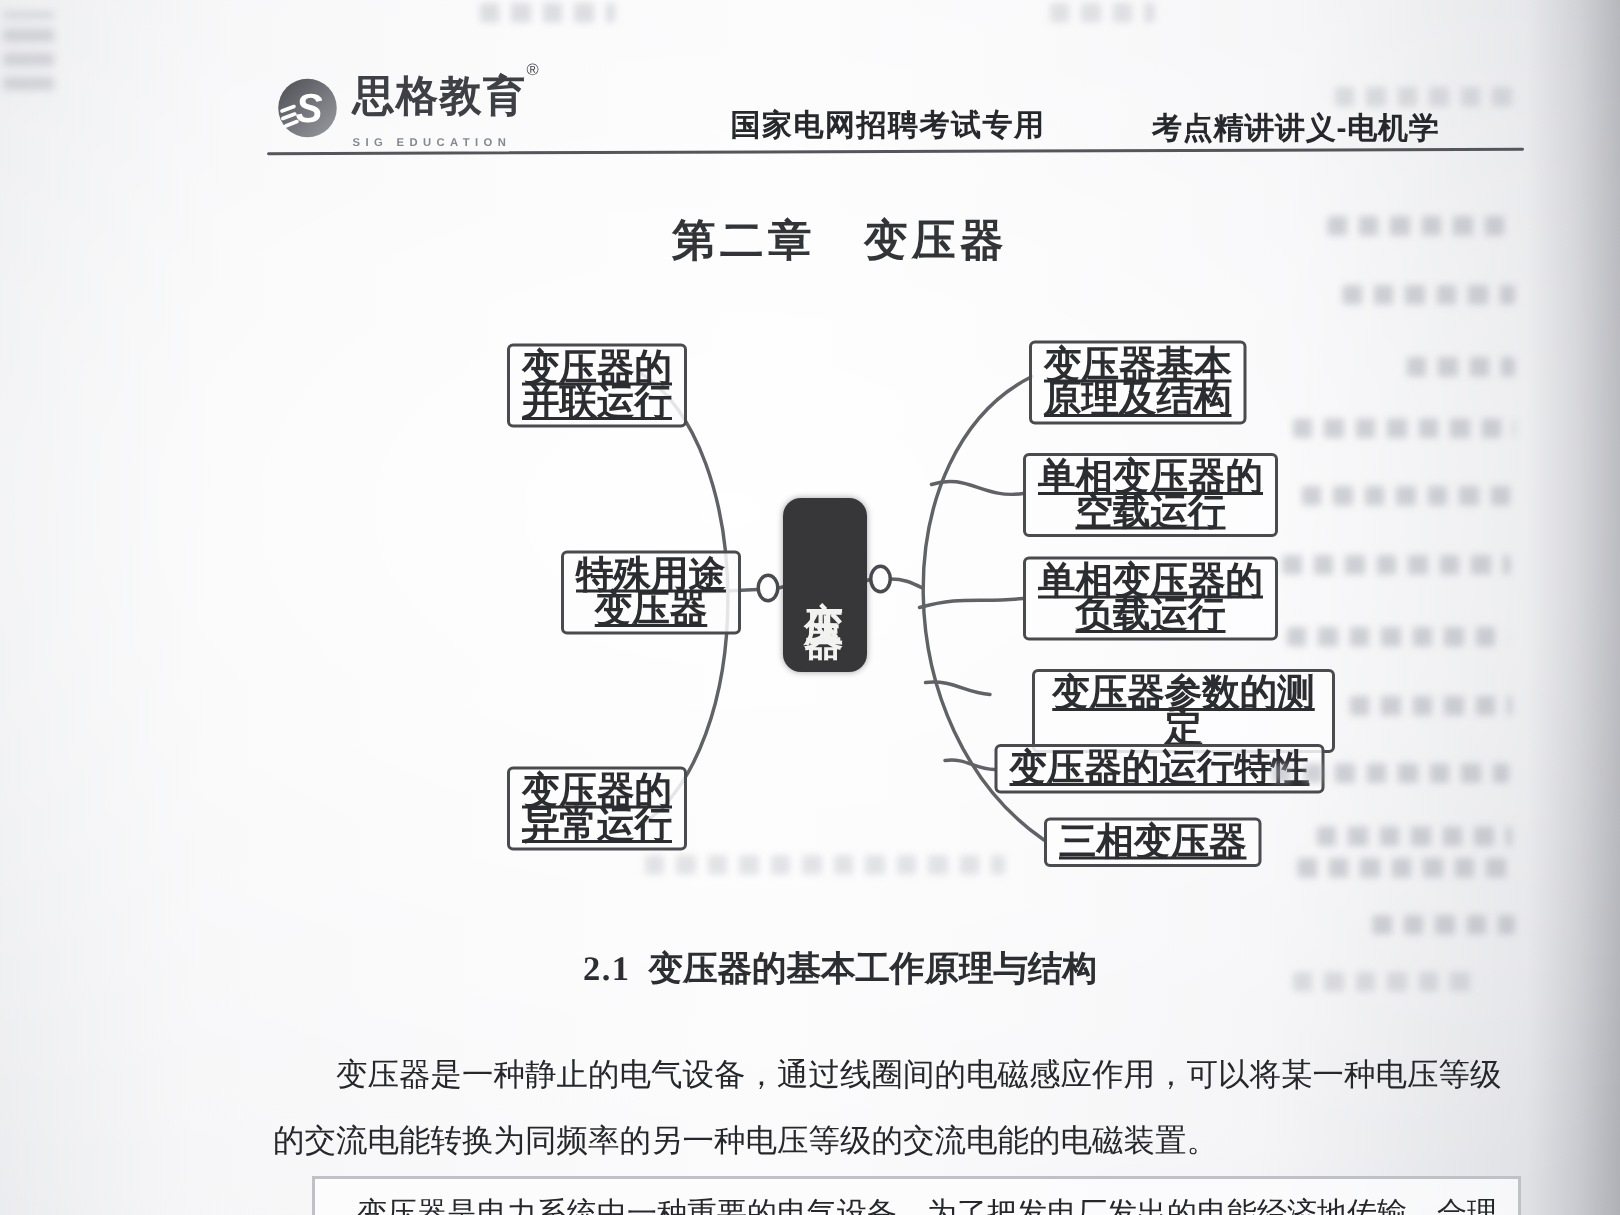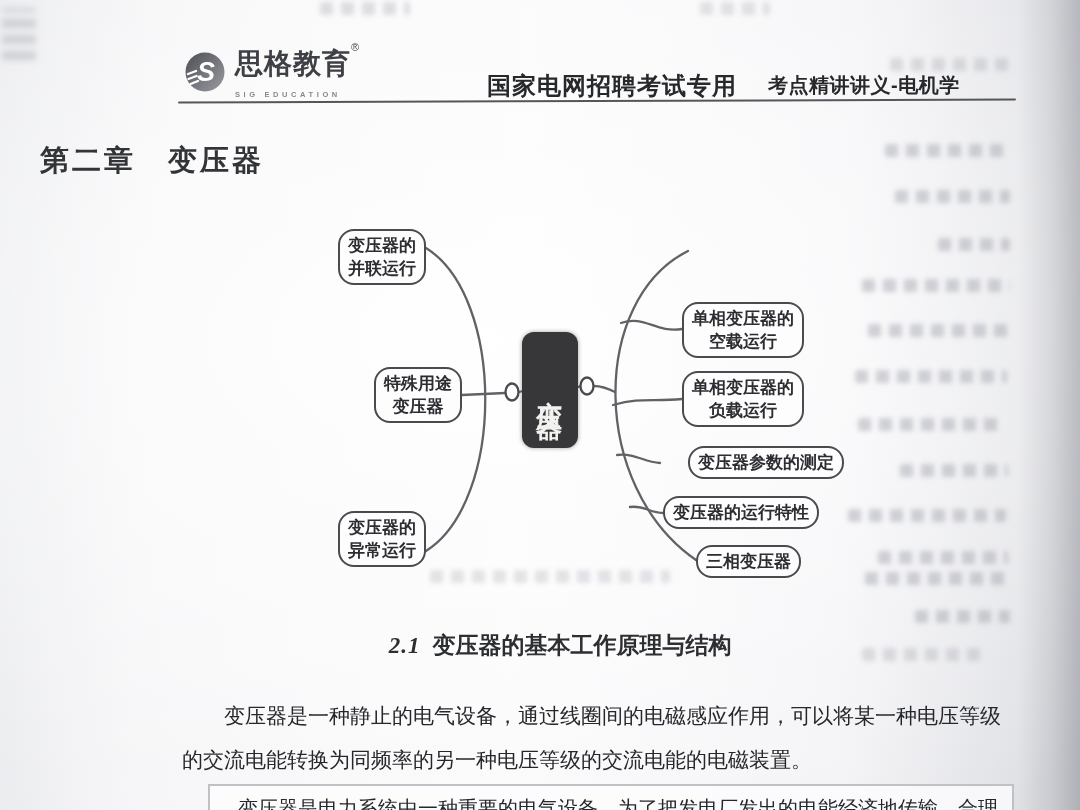--- a/index.html
+++ b/index.html
@@ -12,49 +12,49 @@
     background:
       radial-gradient(120% 95% at 45% 42%, rgba(255,255,255,.92), rgba(255,255,255,0) 72%),
       linear-gradient(92deg,#e9eaed 0%,#f5f5f7 14%,#fafafb 48%,#f3f3f6 78%,#dfe0e4 95%,#d3d4d9 100%);
   }
   
   .logo{position:absolute;left:183px;top:50px;display:flex;align-items:flex-start;gap:8px;}
   .logo-text{display:flex;flex-direction:column;line-height:1;}
   .brand{font-size:28px;font-weight:900;color:#3e4045;letter-spacing:1px;font-family:"Liberation Sans","DejaVu Sans",sans-serif;}
   .reg{font-size:11px;vertical-align:top;position:relative;top:-8px;color:#4a4c50;font-weight:400;}
   .brand-sub{font-size:7.5px;letter-spacing:3.6px;color:#85888e;margin-top:13px;font-weight:700;}
-  .hdr-center{position:absolute;left:487px;top:70px;font-size:24px;font-weight:700;color:#27282c;letter-spacing:1px;}
+  .hdr-center{position:absolute;left:487px;top:70px;font-size:20px;font-weight:700;color:#27282c;letter-spacing:1px;}
   .hdr-right{position:absolute;left:768px;top:72px;font-size:20px;font-weight:700;color:#27282c;letter-spacing:.5px;}
   .hdr-rule{position:absolute;left:178px;top:100px;width:838px;height:2.4px;background:#55565b;transform:rotate(-.2deg);border-radius:2px;}
   
-  .chapter{position:absolute;left:40px;top:141px;width:1040px;text-align:left;
+  .chapter{position:absolute;left:40px;top:141px;width:1040px;text-align:center;
     font-family:"Liberation Serif","DejaVu Serif",serif;font-weight:700;font-size:29px;
     color:#333438;letter-spacing:3px;}
   
   .mindmap{position:absolute;left:330px;top:215px;width:560px;height:380px;}
   .mm-svg{position:absolute;left:0;top:0;}
   .mm-box{
     position:absolute;box-sizing:border-box;
     background:rgba(253,253,254,.85);
-    border:2.3px solid #4a4b4f;border-radius:16px;
-    font-weight:700;font-size:17px;line-height:23px;color:#2c2d31;
+    border:2.3px solid #4a4b4f;border-radius:4px;
+    font-weight:700;font-size:25px;line-height:23px;color:#2c2d31;
     text-align:center;white-space:pre-line;
-    padding:3px 8px;display:flex;align-items:center;justify-content:center;
+    padding:3px 8px;display:flex;align-items:center;justify-content:center;text-decoration:underline;
   }
   .mm-center{
     position:absolute;left:192px;top:117px;width:56px;height:116px;
     background:#37373a;border-radius:12px;box-shadow:0 0 4px rgba(45,45,48,.45);
     display:flex;align-items:center;justify-content:center;
     writing-mode:vertical-rl;text-orientation:upright;
     font-weight:700;font-size:26px;letter-spacing:7px;color:#f2f2f0;
   }
   
   .section-heading{position:absolute;left:40px;top:630px;width:1040px;text-align:center;
     font-family:"Liberation Serif","DejaVu Serif",serif;font-weight:700;font-size:23px;color:#2d2e32;}
-  .section-heading .num{margin-right:12px;letter-spacing:1px;font-style:italic;}
+  .section-heading .num{margin-right:12px;letter-spacing:1px;}
   .body-par{position:absolute;left:182px;top:694px;width:830px;
     font-family:"Liberation Serif","DejaVu Serif",serif;font-size:21px;line-height:44px;
     color:#26272b;text-indent:2em;word-break:break-all;}
   .note-box{position:absolute;left:208px;top:784px;width:802px;height:26px;
     border:2px solid #c0c1c7;border-bottom:none;background:rgba(253,253,254,.8);}
   .note-text{margin:9px 0 0 28px;font-family:"Liberation Serif","DejaVu Serif",serif;
     font-size:20px;color:#26272b;white-space:nowrap;overflow:hidden;}
   
   .bleed{position:absolute;height:13px;filter:blur(2.6px);opacity:.5;border-radius:2px;
     background:repeating-linear-gradient(90deg,#a6a8b1 0 13px,transparent 13px 21px);}
@@ -124,20 +124,22 @@
 
     <div class="mm-center">变压器</div>
 
     <div class="mm-box" style="left:8px;top:14px;">变压器的
 并联运行</div>
     <div class="mm-box" style="left:44px;top:152px;">特殊用途
 变压器</div>
     <div class="mm-box" style="left:8px;top:296px;">变压器的
 异常运行</div>
 
+    <div class="mm-box" style="left:356px;top:12px;">变压器基本
+原理及结构</div>
     <div class="mm-box" style="left:352px;top:87px;">单相变压器的
 空载运行</div>
     <div class="mm-box" style="left:352px;top:156px;">单相变压器的
 负载运行</div>
     <div class="mm-box" style="left:330px;top:231px;margin-left:28px;">变压器参数的测定</div>
     <div class="mm-box" style="left:333px;top:281px;">变压器的运行特性</div>
     <div class="mm-box" style="left:366px;top:330px;">三相变压器</div>
   </div>
 
   <div class="section-heading">

